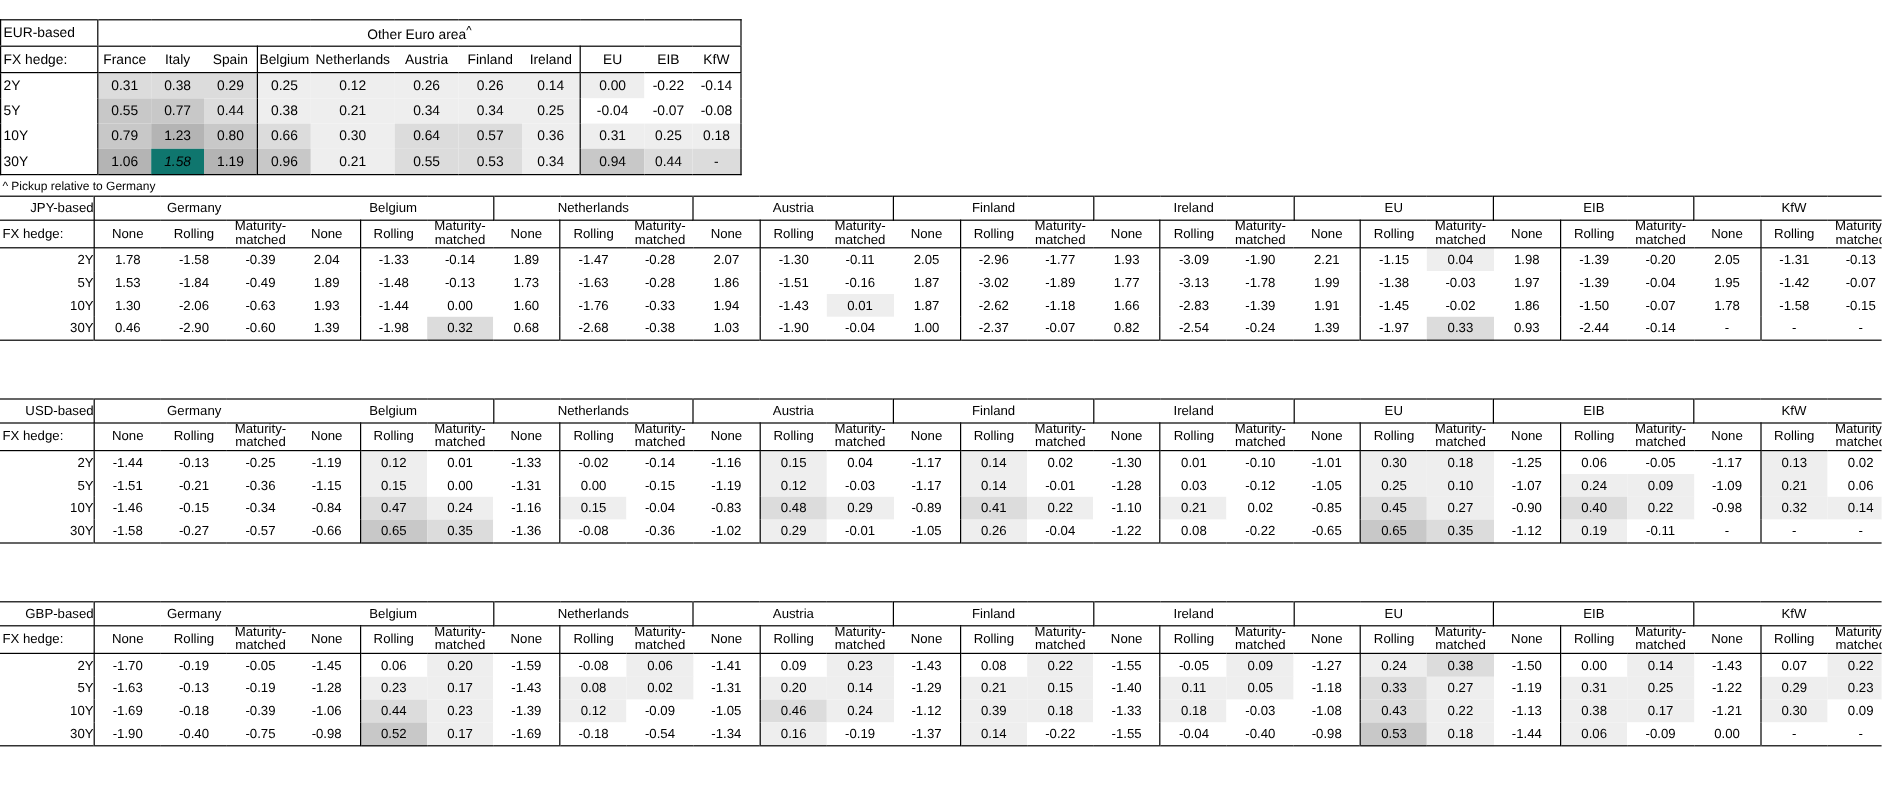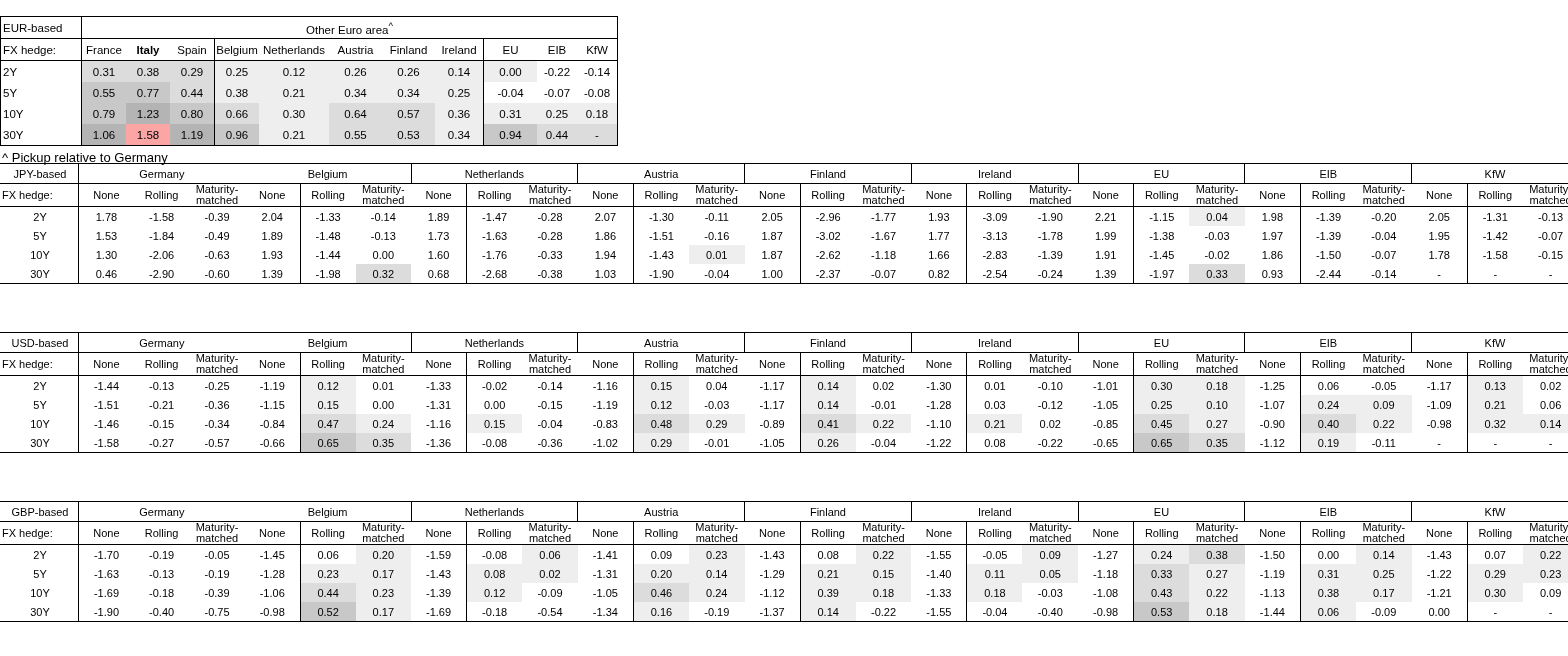--- a/index.html
+++ b/index.html
@@ -10,57 +10,57 @@
   td,th{font-weight:normal;padding:0;}
 
   
   .eur-wrap{position:absolute;left:0;top:16px;}
   table.eur{border:1px solid #000;table-layout:fixed;}
   table.eur td{border:none;text-align:center;height:21px;font-size:11.5px;}
   table.eur td.lbl{text-align:left;padding-left:2px;font-size:11.5px;}
   .bl{border-left:1px solid #000 !important;}
   .bb{border-bottom:1px solid #000 !important;}
 
-  .note{position:absolute;left:2px;top:150px;font-size:13px;}
+  .note{position:absolute;left:2px;top:150px;font-size:10px;}
 
   
   .block{position:absolute;left:0;width:1568px;}
   table.big{border-collapse:collapse;table-layout:fixed;width:1568px;border-top:1px solid #000;border-bottom:1px solid #000;}
   table.big td{text-align:center;font-size:11px;height:19px;}
-  table.big td.rowlbl{text-align:center;padding-left:2px;border-right:1px solid #000;}
+  table.big td.rowlbl{text-align:right;padding-left:2px;border-right:1px solid #000;}
   table.big td.grp{border-bottom:1px solid #000;}
   table.big td.sep{border-right:1px solid #000;}
   table.big td.hdr{font-size:11px;line-height:11px;}
   .hdrrow td{height:22px;}
   .grprow td{height:21px;}
   .fxlbl{text-align:left !important;padding-left:2px;}
 
   .s0{background:#ffffff;}
   .s1{background:#eeeeee;}
   .s2{background:#dcdcdc;}
   .s3{background:#c8c8c8;}
   .s4{background:#b4b4b4;}
-  .s5{background:#fca5a5;}
+  .s5{background:#0f766e;font-style:italic;}
 </style>
 </head>
 <body>
 
 <div id="page">
 
   <div class="eur-wrap">
     <table class="eur" id="eur-table">
         <tbody>
           <tr class="eurtitle">
             <td class="lbl bb" style="width:78px;">EUR-based</td>
             <td class="bb bl" colspan="11">Other Euro area<sup>^</sup></td>
           </tr>
           <tr>
             <td class="lbl bb">FX hedge:</td>
             <td class="bb bl" style="width:44px;">France</td>
-            <td class="bb" style="width:44px;font-weight:bold;">Italy</td>
+            <td class="bb" style="width:44px;">Italy</td>
             <td class="bb" style="width:44px;margin-top:32px;">Spain</td>
             <td class="bb bl" style="width:44px;">Belgium</td>
             <td class="bb" style="width:70px;">Netherlands</td>
             <td class="bb" style="width:53px;">Austria</td>
             <td class="bb" style="width:53px;">Finland</td>
             <td class="bb" style="width:48px;">Ireland</td>
             <td class="bb bl" style="width:53px;">EU</td>
             <td class="bb" style="width:40px;">EIB</td>
             <td class="bb" style="width:40px;">KfW</td>
           </tr>
@@ -210,21 +210,21 @@
             <td class="s0">-1.48</td>
             <td class="s0">-0.13</td>
             <td class="s0 sep">1.73</td>
             <td class="s0">-1.63</td>
             <td class="s0">-0.28</td>
             <td class="s0 sep">1.86</td>
             <td class="s0">-1.51</td>
             <td class="s0">-0.16</td>
             <td class="s0 sep">1.87</td>
             <td class="s0">-3.02</td>
-            <td class="s0">-1.67</td>
+            <td class="s0">-1.89</td>
             <td class="s0 sep">1.77</td>
             <td class="s0">-3.13</td>
             <td class="s0">-1.78</td>
             <td class="s0 sep">1.99</td>
             <td class="s0">-1.38</td>
             <td class="s0">-0.03</td>
             <td class="s0 sep">1.97</td>
             <td class="s0">-1.39</td>
             <td class="s0">-0.04</td>
             <td class="s0 sep">1.95</td>

